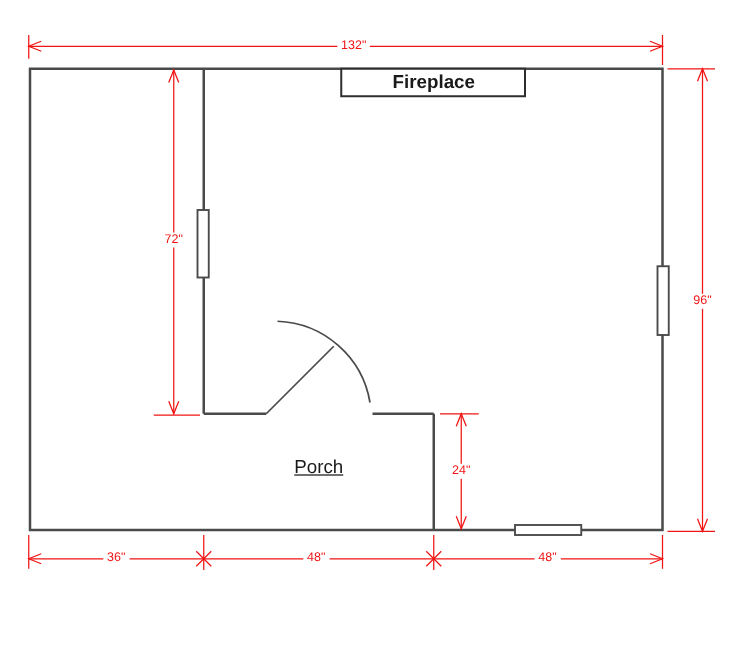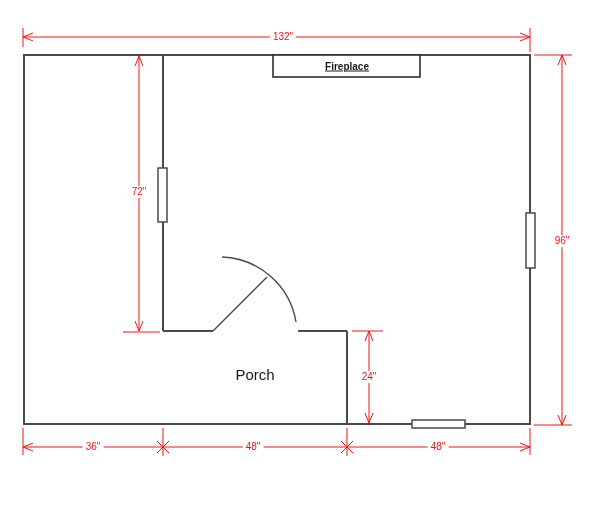--- a/index.html
+++ b/index.html
@@ -29,31 +29,31 @@
     background:var(--bg);
     font-size:10px;
     line-height:12px;
     padding:0 3px;
     white-space:nowrap;
   }
   .fireplace-label{
     position:absolute;
     transform:translate(-50%,-50%);
     color:var(--text);
-    font-size:10px;
+    font-size:15px;
     font-weight:bold;
     white-space:nowrap;
-    text-decoration:underline;
   }
   .room-label{
     position:absolute;
     transform:translate(-50%,-50%);
     color:var(--text);
     font-size:15px;
     white-space:nowrap;
+    text-decoration:underline;
   }
   .plan-title{
     position:absolute;
     transform:translate(-50%,-50%);
     color:var(--text);
     font-size:16px;
     white-space:nowrap;
   }
 </style>
 </head>

